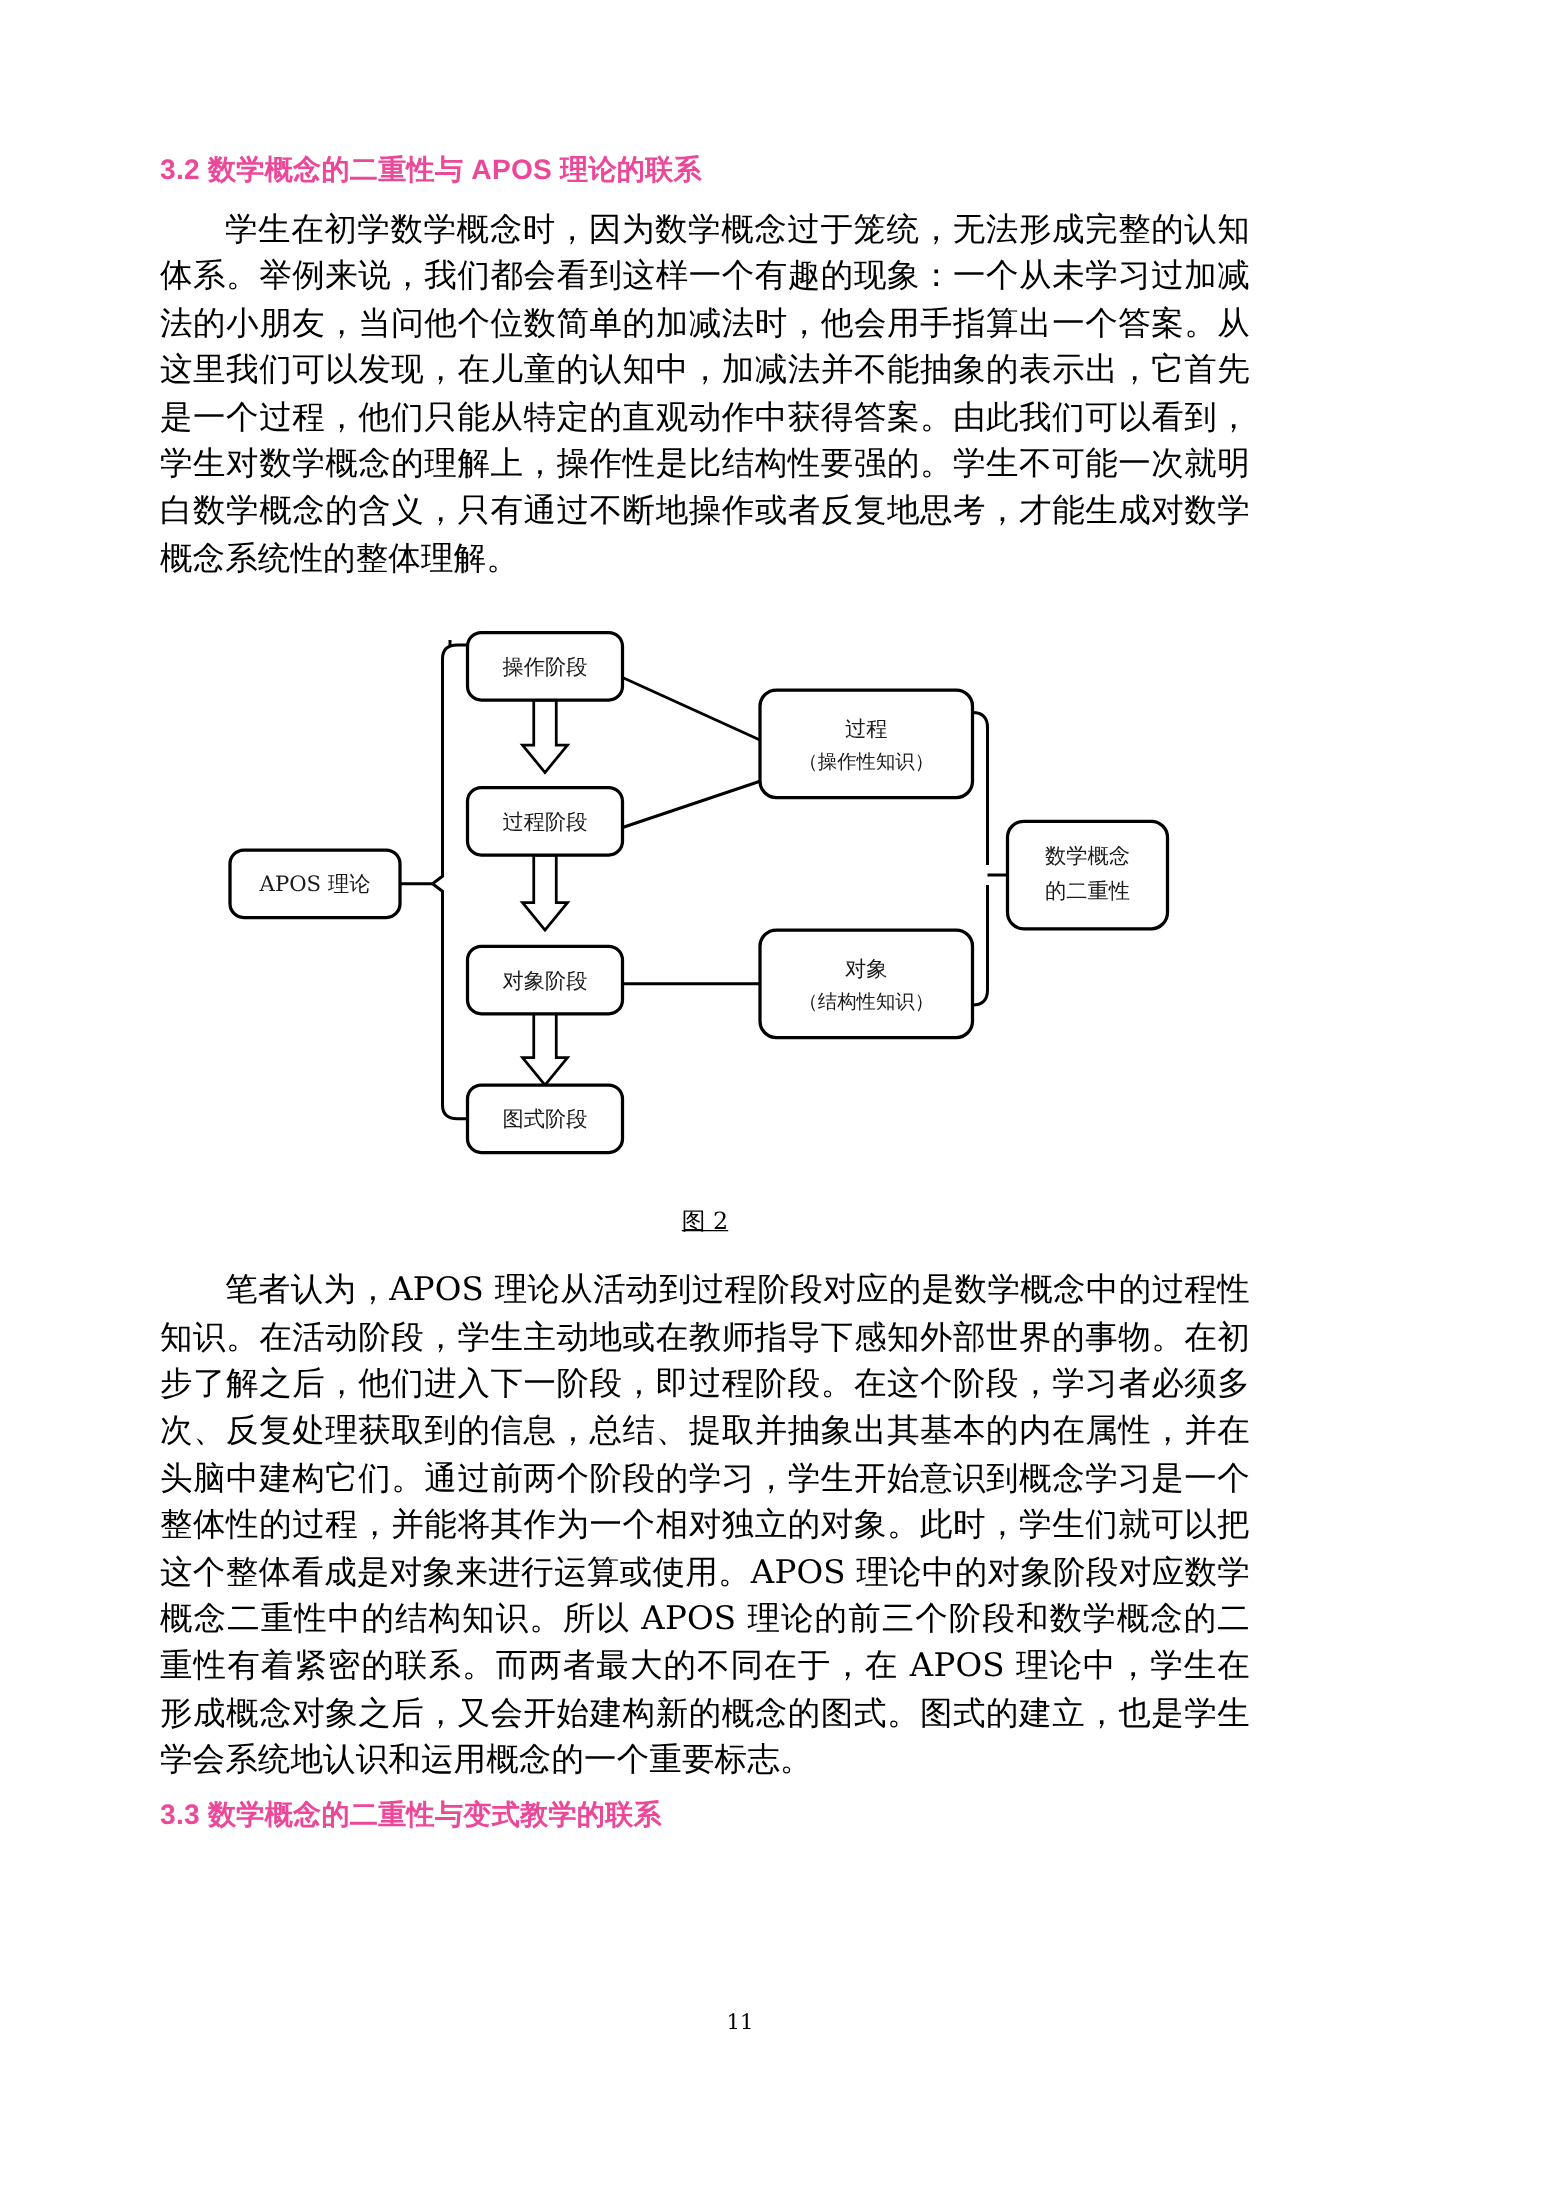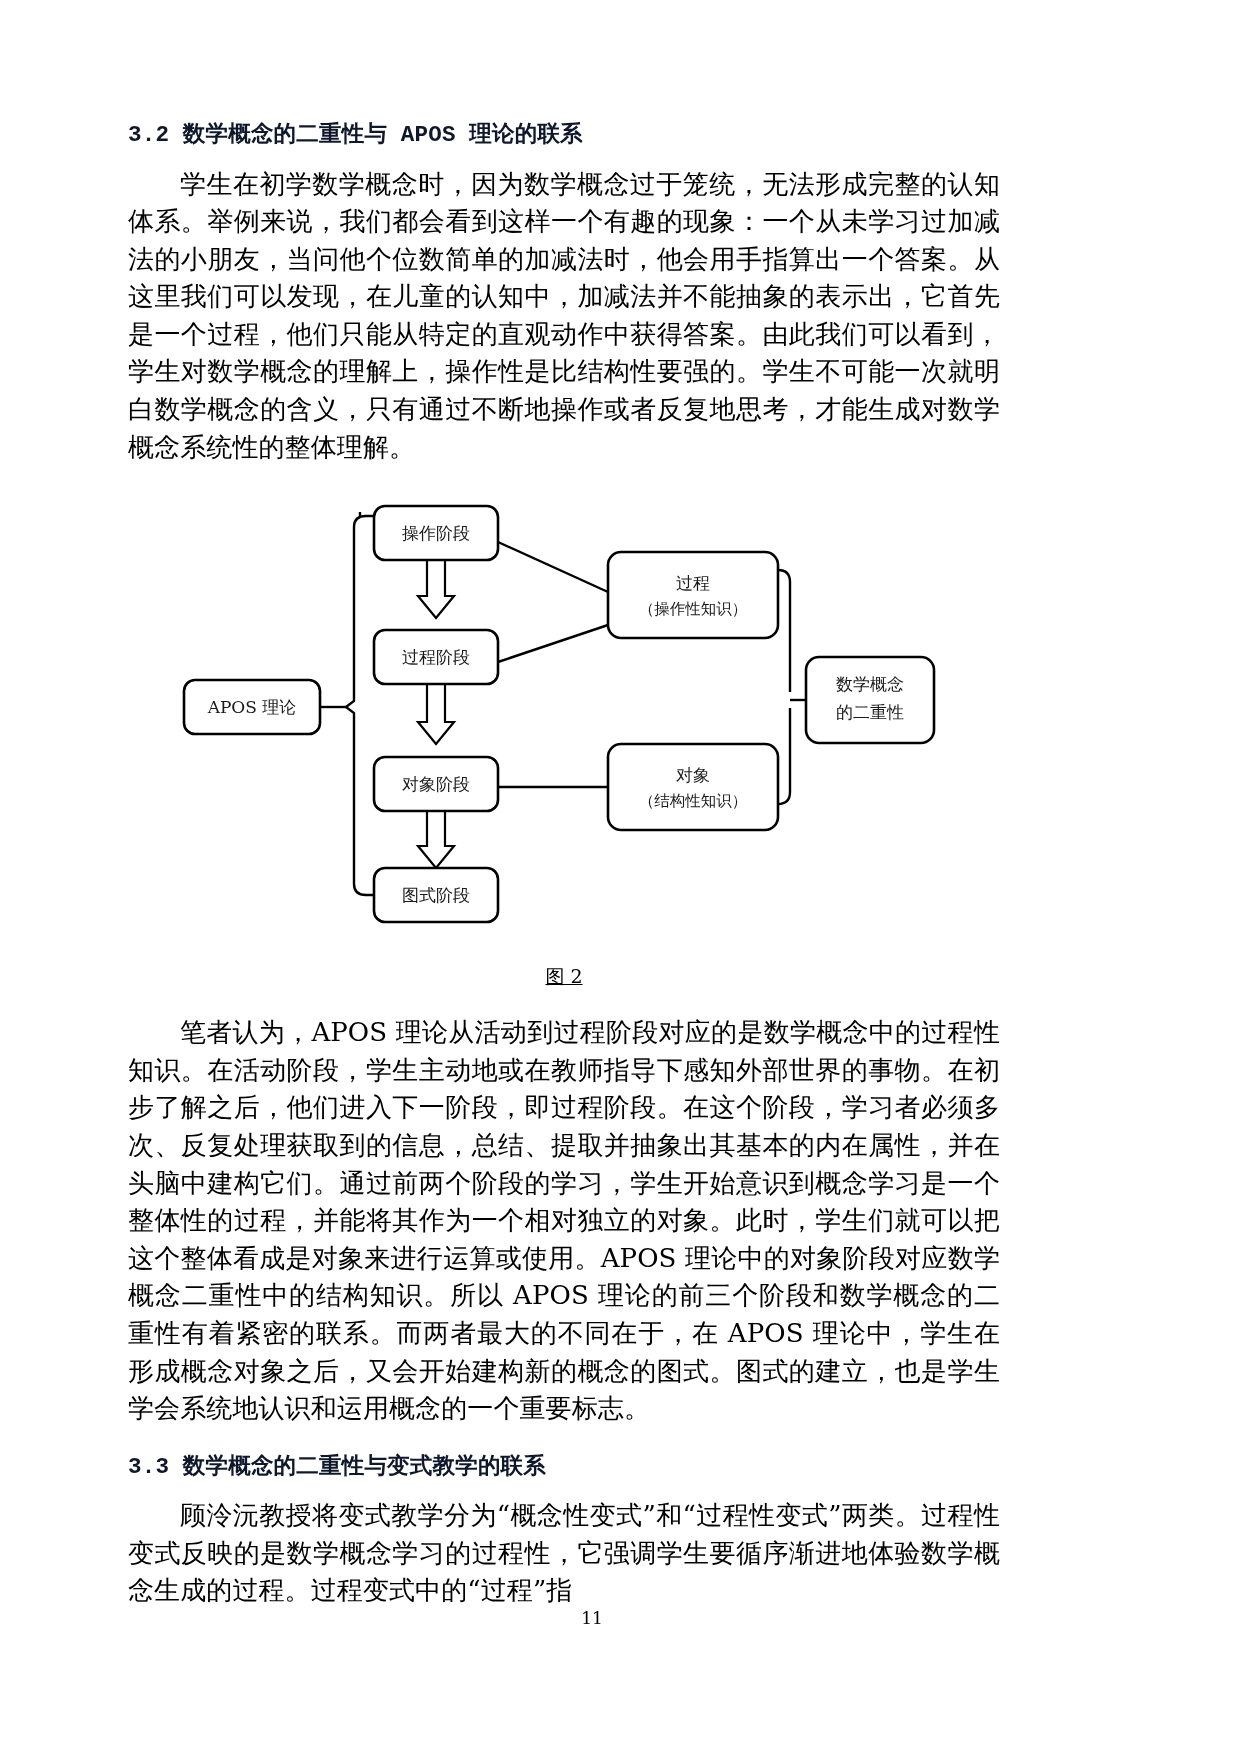--- a/index.html
+++ b/index.html
@@ -23,27 +23,27 @@
     background: #fff;
   }
   .content {
     position: absolute;
     left: 128px;
     top: 120px;
     width: 872px;
   }
 
   h2.section-heading {
-    font-family: Liberation Mono, monospace;
+    font-family: Liberation Sans, sans-serif;
     font-size: 22.5px;
     font-weight: bold;
     letter-spacing: 0.2px;
     margin: 0 0 14px 0;
     line-height: 1.4;
-    color: #0f172a;
+    color: #ec4899;
   }
 
   p.body-par {
     font-family: "DejaVu Serif", "Liberation Serif", serif;
     font-size: 26px;
     line-height: 37.6px;
     text-align: justify;
     text-justify: inter-ideograph;
     margin: 0;
     text-indent: 2em;
@@ -203,20 +203,19 @@
           <text class="dgm-text" x="742" y="226" text-anchor="middle">的二重性</text>
         </g>
 
       </svg>
     </div>
 
     <div class="figure-caption">图 2</div>
 
     <p class="body-par">笔者认为，APOS 理论从活动到过程阶段对应的是数学概念中的过程性知识。在活动阶段，学生主动地或在教师指导下感知外部世界的事物。在初步了解之后，他们进入下一阶段，即过程阶段。在这个阶段，学习者必须多次、反复处理获取到的信息，总结、提取并抽象出其基本的内在属性，并在头脑中建构它们。通过前两个阶段的学习，学生开始意识到概念学习是一个整体性的过程，并能将其作为一个相对独立的对象。此时，学生们就可以把这个整体看成是对象来进行运算或使用。APOS 理论中的对象阶段对应数学概念二重性中的结构知识。所以 APOS 理论的前三个阶段和数学概念的二重性有着紧密的联系。而两者最大的不同在于，在 APOS 理论中，学生在形成概念对象之后，又会开始建构新的概念的图式。图式的建立，也是学生学会系统地认识和运用概念的一个重要标志。</p>
 
-    <h2 class="section-heading" style="margin-top:24px;">3.3 数学概念的二重性与变式教学的联系</h2>
-
-    <p class="body-par">顾泠沅教授将变式教学分为“概念性变式”和“过程性变式”两类。过程性变式反映的是数学概念学习的过程性，它强调学生要循序渐进地体验数学概念生成的过程。过程变式中的“过程”指</p>
+    <h2 class="section-heading" style="margin-top:8px;">3.3 数学概念的二重性与变式教学的联系</h2>
+
 
   </div>
 
   <div class="page-number">11</div>
 </div>
 
 </body></html>

